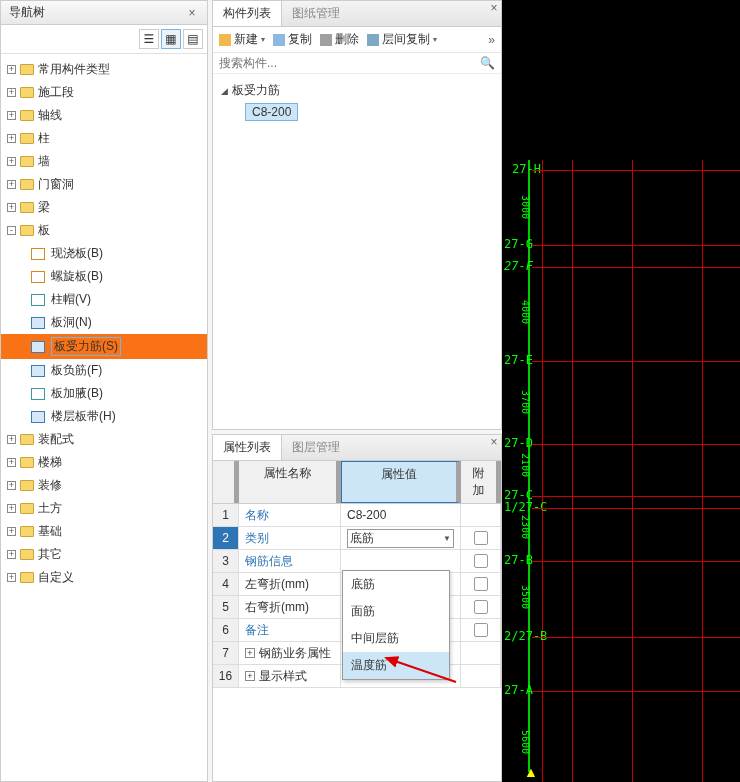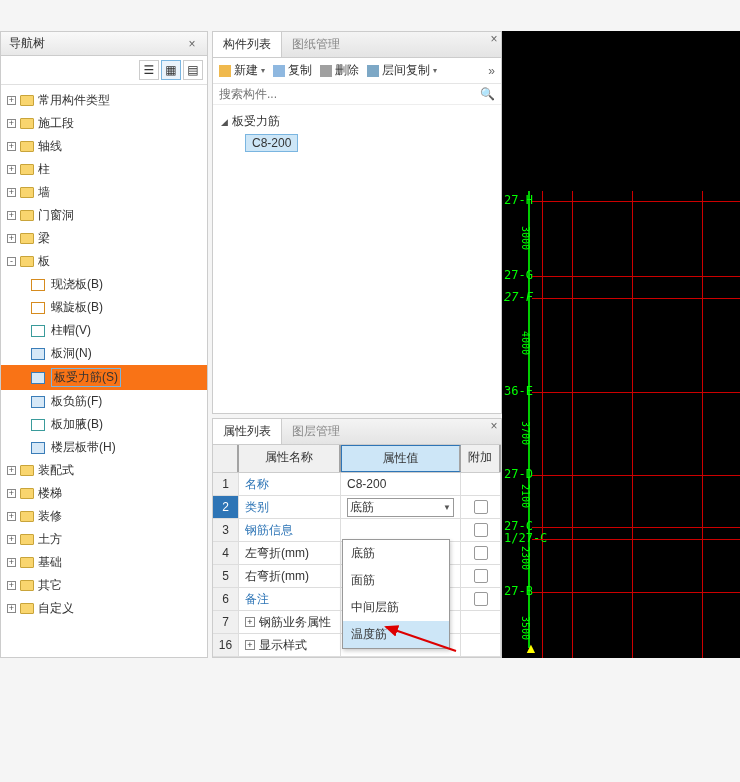--- a/index.html
+++ b/index.html
@@ -1,18 +1,18 @@
 <!DOCTYPE html>
 <html><head>
 <meta charset="utf-8">
 <style>
 * { box-sizing: border-box; margin: 0; padding: 0; }
 body { font-family: "Microsoft YaHei", sans-serif; font-size: 12px; color: #333; background: #f5f5f5; width: 740px; height: 782px; overflow: hidden; position: relative; }
 
-.layout { display: flex; height: 627px; margin-top: 31px; }
+.layout { display: flex; height: 782px; }
 
 
 .nav-panel { width: 208px; background: #fff; border: 1px solid #ccc; display: flex; flex-direction: column; position: relative; }
 .panel-title { background: linear-gradient(#f9f9f9, #e8e8e8); padding: 3px 8px; font-size: 12px; border-bottom: 1px solid #ccc; display: flex; justify-content: space-between; align-items: center; }
 .panel-close { width: 14px; height: 14px; display: flex; align-items: center; justify-content: center; color: #666; cursor: pointer; }
 .panel-toolbar { padding: 4px; border-bottom: 1px solid #e0e0e0; display: flex; justify-content: flex-end; gap: 2px; }
 .toolbar-btn { width: 20px; height: 20px; border: 1px solid #ccc; background: #fff; display: flex; align-items: center; justify-content: center; cursor: pointer; }
 .nav-tree { flex: 1; overflow: auto; padding: 4px 0; background: #fff; }
 .tree-item { padding: 3px 6px; display: flex; align-items: center; gap: 4px; cursor: pointer; }
 .tree-toggle { width: 9px; height: 9px; border: 1px solid #888; font-size: 9px; line-height: 7px; text-align: center; color: #555; background: #fff; }
@@ -46,21 +46,21 @@
 
 .search-row { padding: 3px 6px; border-bottom: 1px solid #eee; color: #999; display: flex; justify-content: space-between; align-items: center; }
 .search-row input { border: none; outline: none; flex: 1; font-size: 12px; }
 .comp-list { flex: 1; padding: 6px 8px; }
 .comp-root { display: flex; align-items: center; gap: 4px; padding: 2px 0; }
 .comp-child { margin: 4px 0 0 24px; }
 .comp-child span { background: #cde6f7; border: 1px solid #7ab5e0; padding: 1px 6px; }
 
 
 .prop-head-row { display: flex; border-bottom: 1px solid #ccc; background: #f0f0f0; }
-.prop-head-row > div { padding: 4px 6px; border-right: 2px solid #a3a3a3; text-align: center; }
+.prop-head-row > div { padding: 4px 6px; border-right: 5px solid #a3a3a3; text-align: center; }
 .ph-num { width: 26px; }
 .ph-name { width: 102px; }
 .ph-val { flex: 1; background: #cde6f7; border: 1px solid #2e75b6; }
 .ph-add { width: 40px; }
 .prop-body { flex: 1; position: relative; }
 .prop-row { display: flex; border-bottom: 1px solid #ddd; }
 .prop-row > div { padding: 3px 6px; border-right: 1px solid #ddd; height: 22px; display: flex; align-items: center; }
 .pr-num { width: 26px; background: #f0f0f0; justify-content: center; }
 .pr-num.sel { background: #2e75b6; color: #fff; }
 .pr-name { width: 102px; color: #2e75b6; }
@@ -354,27 +354,27 @@
     </div>
   </div>
 
   <div class="viewport" id="viewport">
     <div class="greenline-v" style="left:26px"></div>
     <div class="redline-v" style="left:40px"></div>
     <div class="redline-v" style="left:70px"></div>
     <div class="redline-v" style="left:130px"></div>
     <div class="redline-v" style="left:200px"></div>
     <span class="yarrow" style="left:22px;bottom:2px">▲</span>
-  <div class="grid-label" style="left: 2px; top: 162px;">27-H</div>
+  <div class="grid-label" style="left: 10px; top: 162px;">27-H</div>
       <div class="redline-h" style="top: 170px;"></div>
       <div class="grid-label" style="left: 2px; top: 237px;">27-G</div>
       <div class="redline-h" style="top: 245px;"></div>
       <div class="grid-label" style="left: 2px; top: 259px; font-style: italic;">27-F</div>
       <div class="redline-h" style="top: 267px;"></div>
-      <div class="grid-label" style="left: 2px; top: 353px;">36-E</div>
+      <div class="grid-label" style="left: 2px; top: 353px;">27-E</div>
       <div class="redline-h" style="top: 361px;"></div>
       <div class="grid-label" style="left: 2px; top: 436px;">27-D</div>
       <div class="redline-h" style="top: 444px;"></div>
       <div class="grid-label" style="left: 2px; top: 488px;">27-C</div>
       <div class="redline-h" style="top: 496px;"></div>
       <div class="grid-label" style="left: 2px; top: 500px;">1/27-C</div>
       <div class="redline-h" style="top: 508px;"></div>
       <div class="grid-label" style="left: 2px; top: 553px;">27-B</div>
       <div class="redline-h" style="top: 561px;"></div>
       <div class="grid-label" style="left: 2px; top: 629px;">2/27-B</div>

